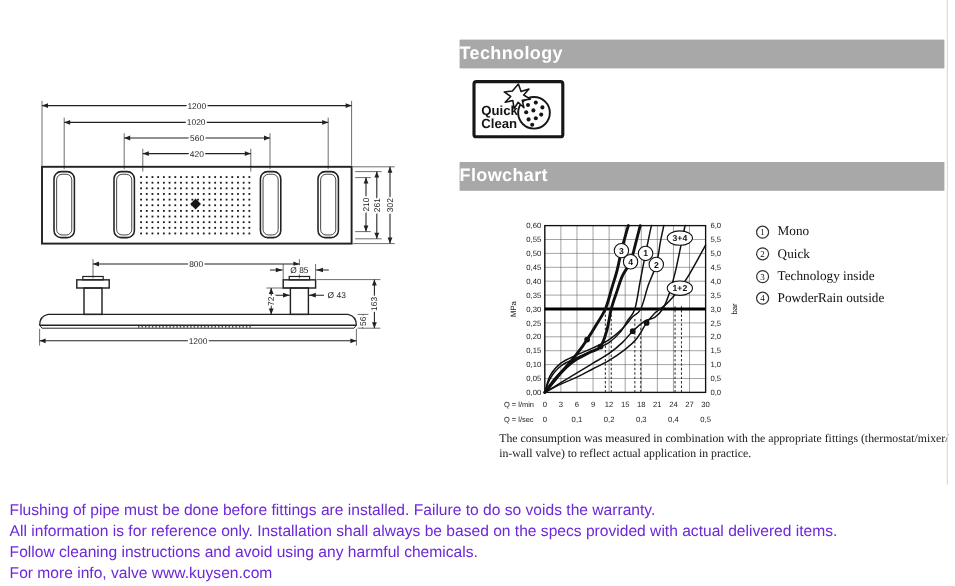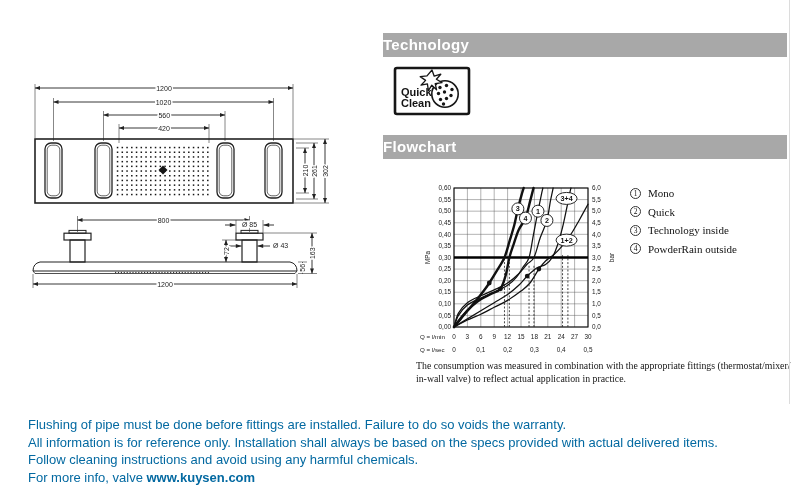--- a/index.html
+++ b/index.html
@@ -31,22 +31,22 @@
   .legend{position:absolute;left:630px;top:184px;
           font-family:"Liberation Serif",serif;font-size:11px;color:#111}
   .legend-item{height:18.5px;display:flex;align-items:center}
   .lg-num{display:inline-block;width:11px;height:11px;border:1px solid #333;
           border-radius:50%;font-size:7.5px;line-height:10px;text-align:center;
           margin-right:7px;flex:none}
 
   .note{position:absolute;left:416px;top:360px;width:376px;
         font-family:"Liberation Serif",serif;font-size:9.8px;line-height:1.3;color:#151515}
 
-  .footer{position:absolute;left:28px;top:416px;font-size:13px;line-height:17.6px;color:#0369a1}
-  .bold{font-weight:bold}
+  .footer{position:absolute;left:8px;top:416px;font-size:13px;line-height:17.6px;color:#6d28d9}
+  .bold{font-weight:normal}
 
   .edge-line{position:absolute;left:789px;top:0;width:1px;height:404px;background:#dcdcdc}
 </style>
 </head>
 <body>
 
 <div class="page">
 
   <svg id="drawing-svg" width="350" height="240" viewBox="0 0 350 240">
       <g fill="none" stroke="#222">

